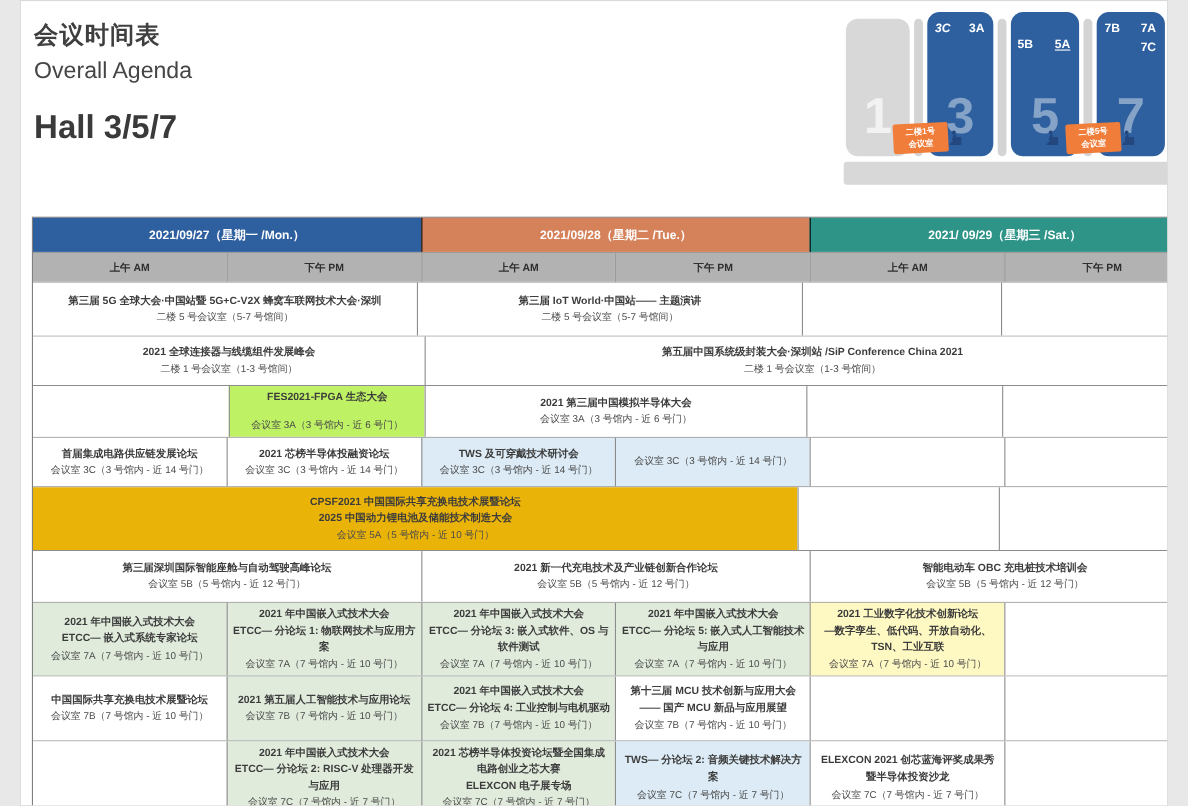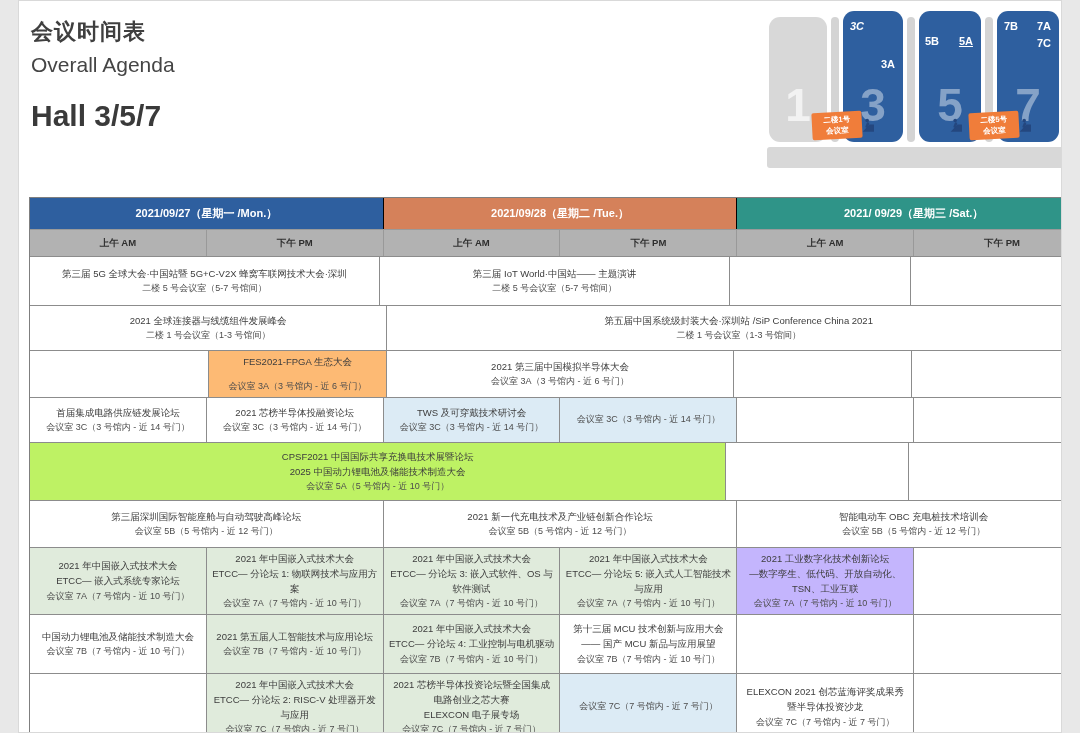--- a/index.html
+++ b/index.html
@@ -42,21 +42,21 @@
   .ampm:first-child{border-left:none;}
   .arow{display:flex;border-top:1px solid #8c8c8c;align-items:stretch;}
   .arow:nth-child(1){min-height:48px;} .arow:nth-child(2){min-height:44px;}
   .arow:nth-child(3){min-height:43px;} .arow:nth-child(4){min-height:44px;}
   .arow:nth-child(5){min-height:57px;} .arow:nth-child(6){min-height:46px;}
   .arow:nth-child(7){min-height:58px;} .arow:nth-child(8){min-height:58px;}
   .arow:nth-child(9){min-height:58px;}
   .acell{display:flex;flex-direction:column;align-items:center;justify-content:center;
          padding:3px 5px;box-sizing:border-box;border-left:1px solid #8c8c8c;text-align:center;}
   .acell:first-child{border-left:none;}
-  .ttl{font-size:9.5px;font-weight:normal;color:#3c3c3c;line-height:1.6;}
+  .ttl{font-size:9.5px;font-weight:bold;color:#3c3c3c;line-height:1.6;}
   .room{font-size:9px;color:#4c4c4c;line-height:1.6;}
 </style>
 </head>
 <body>
 
 <div class="page">
 
   <div class="titleblock">
     <div class="t-cn">会议时间表</div>
     <div class="t-en">Overall Agenda</div>
@@ -64,21 +64,21 @@
   </div>
 
   <div class="hallmap">
     <div class="hall hall-gray" style="left:8px;top:10px;width:58px;height:125px;">
       <div class="bignum">1</div>
     </div>
     <div class="strip" style="left:70px;top:10px;width:8px;height:125px;"></div>
 
     <div class="hall hall-blue" style="left:82px;top:4px;width:60px;height:131px;">
       <span class="sublabel" style="left:7px;top:9px;font-style:italic;">3C</span>
-      <span class="sublabel" style="right:8px;top:9px;margin-top:38px;">3A</span>
+      <span class="sublabel" style="right:8px;top:9px;">3A</span>
       <div class="bignum">3</div>
     </div>
     <div class="strip" style="left:146px;top:10px;width:8px;height:125px;"></div>
 
     <div class="hall hall-blue" style="left:158px;top:4px;width:62px;height:131px;">
       <span class="sublabel" style="left:6px;top:24px;">5B</span>
       <span class="sublabel" style="right:8px;top:24px;text-decoration:underline;">5A</span>
       <div class="bignum">5</div>
     </div>
     <div class="strip" style="left:224px;top:10px;width:8px;height:125px;"></div>
@@ -154,21 +154,21 @@
             <div class="ttl">2021 全球连接器与线缆组件发展峰会</div>
             <div class="room">二楼 1 号会议室（1-3 号馆间）</div>
           </div>
           <div class="acell" style="flex: 4 4 0%; background: rgb(255, 255, 255);">
             <div class="ttl">第五届中国系统级封装大会·深圳站 /SiP Conference China 2021</div>
             <div class="room">二楼 1 号会议室（1-3 号馆间）</div>
           </div>
         </div>
         <div class="arow">
           <div class="acell" style="flex: 1 1 0%; background: rgb(255, 255, 255);"></div>
-          <div class="acell" style="flex: 1 1 0%; background: #fdba74; gap: 10px;">
+          <div class="acell" style="flex: 1 1 0%; background: #bef264; gap: 10px;">
             <div class="ttl">FES2021-FPGA 生态大会</div>
             <div class="room">会议室 3A（3 号馆内 - 近 6 号门）</div>
           </div>
           <div class="acell" style="flex: 2 2 0%; background: rgb(255, 255, 255);">
             <div class="ttl">2021 第三届中国模拟半导体大会</div>
             <div class="room">会议室 3A（3 号馆内 - 近 6 号门）</div>
           </div>
           <div class="acell" style="flex: 1 1 0%; background: rgb(255, 255, 255);"></div>
           <div class="acell" style="flex: 1 1 0%; background: rgb(255, 255, 255);"></div>
         </div>
@@ -185,21 +185,21 @@
             <div class="ttl">TWS 及可穿戴技术研讨会</div>
             <div class="room">会议室 3C（3 号馆内 - 近 14 号门）</div>
           </div>
           <div class="acell" style="flex: 1 1 0%; background: rgb(220, 235, 245);">
             <div class="room">会议室 3C（3 号馆内 - 近 14 号门）</div>
           </div>
           <div class="acell" style="flex: 1 1 0%; background: rgb(255, 255, 255);"></div>
           <div class="acell" style="flex: 1 1 0%; background: rgb(255, 255, 255);"></div>
         </div>
         <div class="arow">
-          <div class="acell" style="flex: 4 4 0%; background: #bef264;">
+          <div class="acell" style="flex: 4 4 0%; background: #eab308;">
             <div class="ttl">CPSF2021 中国国际共享充换电技术展暨论坛</div>
             <div class="ttl">2025 中国动力锂电池及储能技术制造大会</div>
             <div class="room">会议室 5A（5 号馆内 - 近 10 号门）</div>
           </div>
           <div class="acell" style="flex: 1 1 0%; background: rgb(255, 255, 255);"></div>
           <div class="acell" style="flex: 1 1 0%; background: rgb(255, 255, 255);"></div>
         </div>
         <div class="arow">
           <div class="acell" style="flex: 2 2 0%; background: rgb(255, 255, 255);">
             <div class="ttl">第三届深圳国际智能座舱与自动驾驶高峰论坛</div>
@@ -228,30 +228,30 @@
           <div class="acell" style="flex: 1 1 0%; background: rgb(224, 235, 220);">
             <div class="ttl">2021 年中国嵌入式技术大会</div>
             <div class="ttl">ETCC— 分论坛 3: 嵌入式软件、OS 与软件测试</div>
             <div class="room">会议室 7A（7 号馆内 - 近 10 号门）</div>
           </div>
           <div class="acell" style="flex: 1 1 0%; background: rgb(224, 235, 220);">
             <div class="ttl">2021 年中国嵌入式技术大会</div>
             <div class="ttl">ETCC— 分论坛 5: 嵌入式人工智能技术与应用</div>
             <div class="room">会议室 7A（7 号馆内 - 近 10 号门）</div>
           </div>
-          <div class="acell" style="flex: 1 1 0%; background: #c4b5fd;">
+          <div class="acell" style="flex: 1 1 0%; background: #fef9c3;">
             <div class="ttl">2021 工业数字化技术创新论坛</div>
             <div class="ttl">—数字孪生、低代码、开放自动化、TSN、工业互联</div>
             <div class="room">会议室 7A（7 号馆内 - 近 10 号门）</div>
           </div>
           <div class="acell" style="flex: 1 1 0%; background: rgb(255, 255, 255);"></div>
         </div>
         <div class="arow">
           <div class="acell" style="flex: 1 1 0%; background: rgb(255, 255, 255);">
-            <div class="ttl">中国动力锂电池及储能技术制造大会</div>
+            <div class="ttl">中国国际共享充换电技术展暨论坛</div>
             <div class="room">会议室 7B（7 号馆内 - 近 10 号门）</div>
           </div>
           <div class="acell" style="flex: 1 1 0%; background: rgb(224, 235, 220);">
             <div class="ttl">2021 第五届人工智能技术与应用论坛</div>
             <div class="room">会议室 7B（7 号馆内 - 近 10 号门）</div>
           </div>
           <div class="acell" style="flex: 1 1 0%; background: rgb(224, 235, 220);">
             <div class="ttl">2021 年中国嵌入式技术大会</div>
             <div class="ttl">ETCC— 分论坛 4: 工业控制与电机驱动</div>
             <div class="room">会议室 7B（7 号馆内 - 近 10 号门）</div>
@@ -270,20 +270,21 @@
             <div class="ttl">2021 年中国嵌入式技术大会</div>
             <div class="ttl">ETCC— 分论坛 2: RISC-V 处理器开发与应用</div>
             <div class="room">会议室 7C（7 号馆内 - 近 7 号门）</div>
           </div>
           <div class="acell" style="flex: 1 1 0%; background: rgb(224, 235, 220);">
             <div class="ttl">2021 芯榜半导体投资论坛暨全国集成电路创业之芯大赛</div>
             <div class="ttl">ELEXCON 电子展专场</div>
             <div class="room">会议室 7C（7 号馆内 - 近 7 号门）</div>
           </div>
           <div class="acell" style="flex: 1 1 0%; background: rgb(220, 235, 245);">
+            <div class="ttl">TWS— 分论坛 2: 音频关键技术解决方案</div>
             <div class="room">会议室 7C（7 号馆内 - 近 7 号门）</div>
           </div>
           <div class="acell" style="flex: 1 1 0%; background: rgb(255, 255, 255);">
             <div class="ttl">ELEXCON 2021 创芯蓝海评奖成果秀暨半导体投资沙龙</div>
             <div class="room">会议室 7C（7 号馆内 - 近 7 号门）</div>
           </div>
           <div class="acell" style="flex: 1 1 0%; background: rgb(255, 255, 255);"></div>
         </div>
       </div>
   </div>

